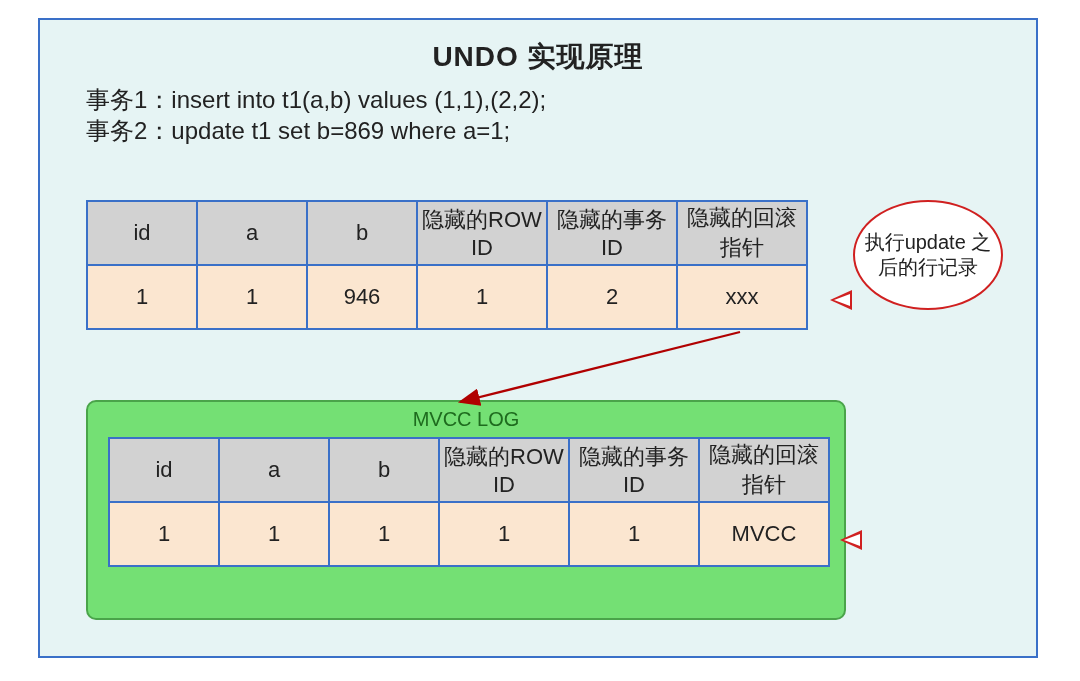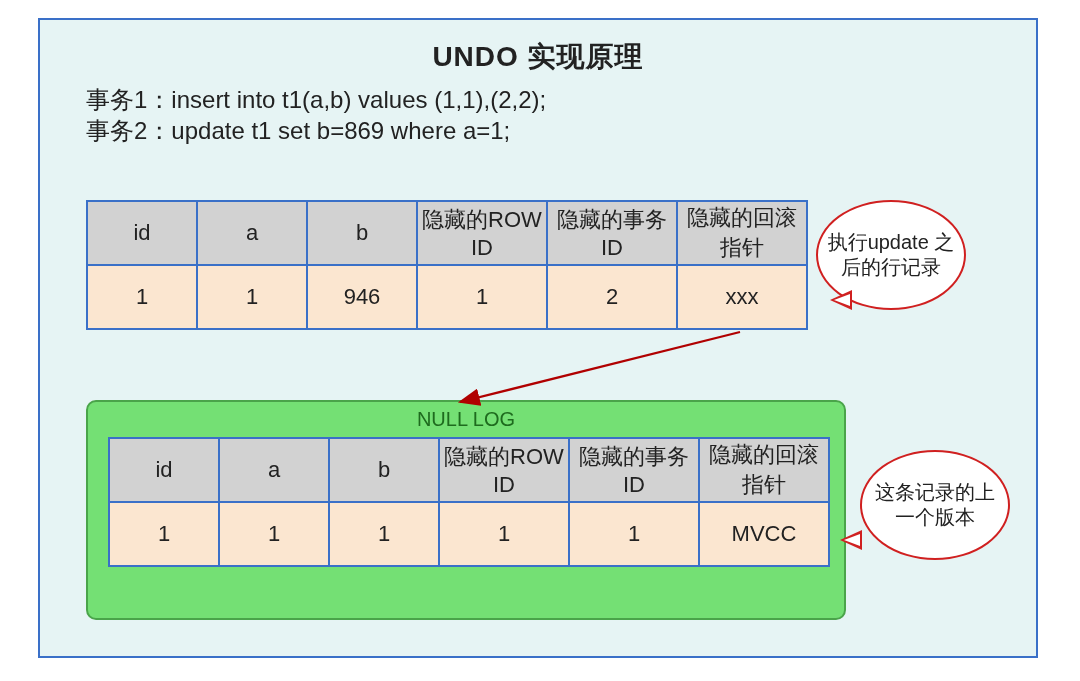--- a/index.html
+++ b/index.html
@@ -162,21 +162,21 @@
       <td>1</td>
       <td>946</td>
       <td>1</td>
       <td>2</td>
       <td>xxx</td>
     </tr>
   </tbody>
     </table>
 
   <div class="undo-box">
-    <div class="undo-title">NULL LOG</div>
+    <div class="undo-title">MVCC LOG</div>
     <table class="rec table-lower">
       <tbody>
           <tr>
         <th class="col-narrow">id</th>
         <th class="col-narrow">a</th>
         <th class="col-narrow">b</th>
         <th class="col-wide">隐藏的ROW ID</th>
         <th class="col-wide">隐藏的事务ID</th>
         <th class="col-wide">隐藏的回滚指针</th>
       </tr>
@@ -194,23 +194,20 @@
 
   <svg class="svg-overlay">
     <defs>
       <marker id="arrowhead" markerWidth="10" markerHeight="8" refX="9" refY="4" orient="auto">
         <polygon points="0 0, 10 4, 0 8" fill="#b00000"></polygon>
       </marker>
     </defs>
     <line x1="700" y1="312" x2="420" y2="382" stroke="#b00000" stroke-width="2.2" marker-end="url(#arrowhead)"></line>
   </svg>
 
-  <div class="callout" style="left:776px; top:180px;">
+  <div class="callout" style="left:813px; top:180px;">
     <span>执行update 之后的行记录</span>
   </div>
   <div class="callout-tail" style="left:790px; top:270px;"></div>
 
-  <div class="callout" style="left:820px; top:430px;">
-    <span>这条记录的上一个版本</span>
-  </div>
   <div class="callout-tail" style="left:800px; top:510px;"></div>
 
 </div>
 
 </body></html>

